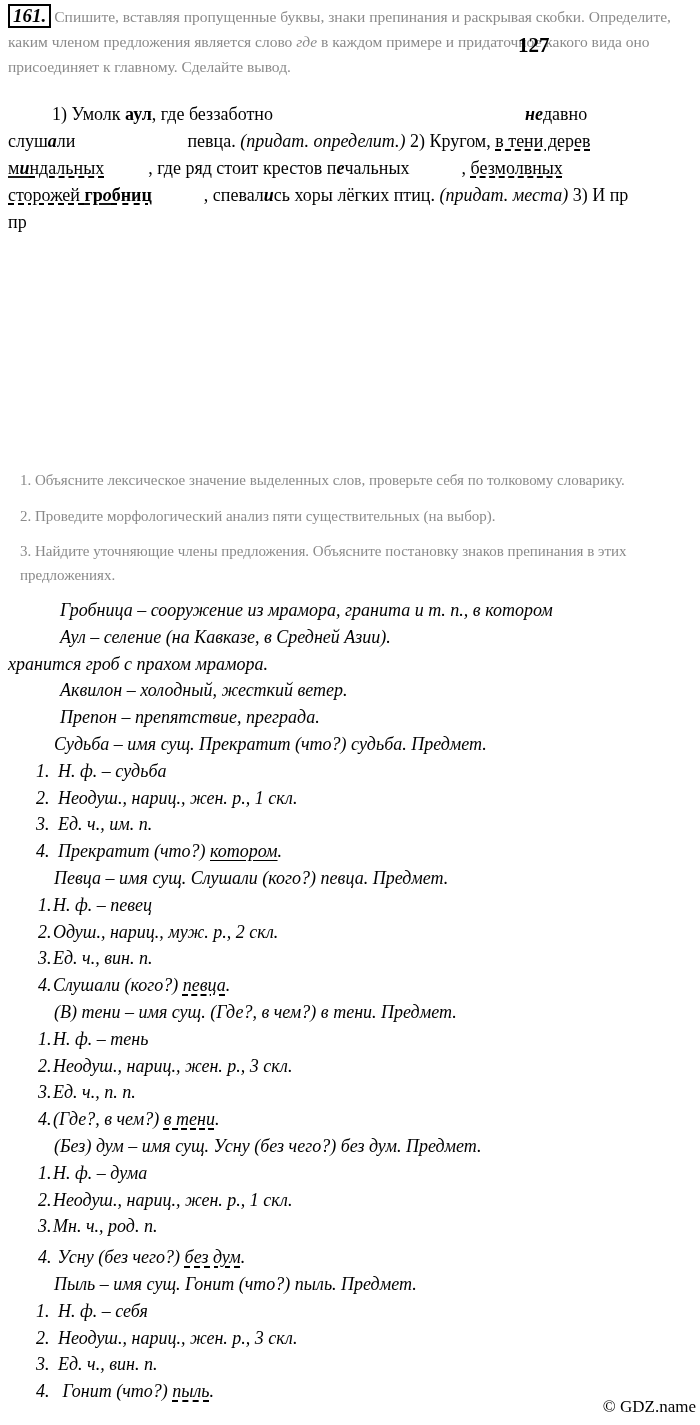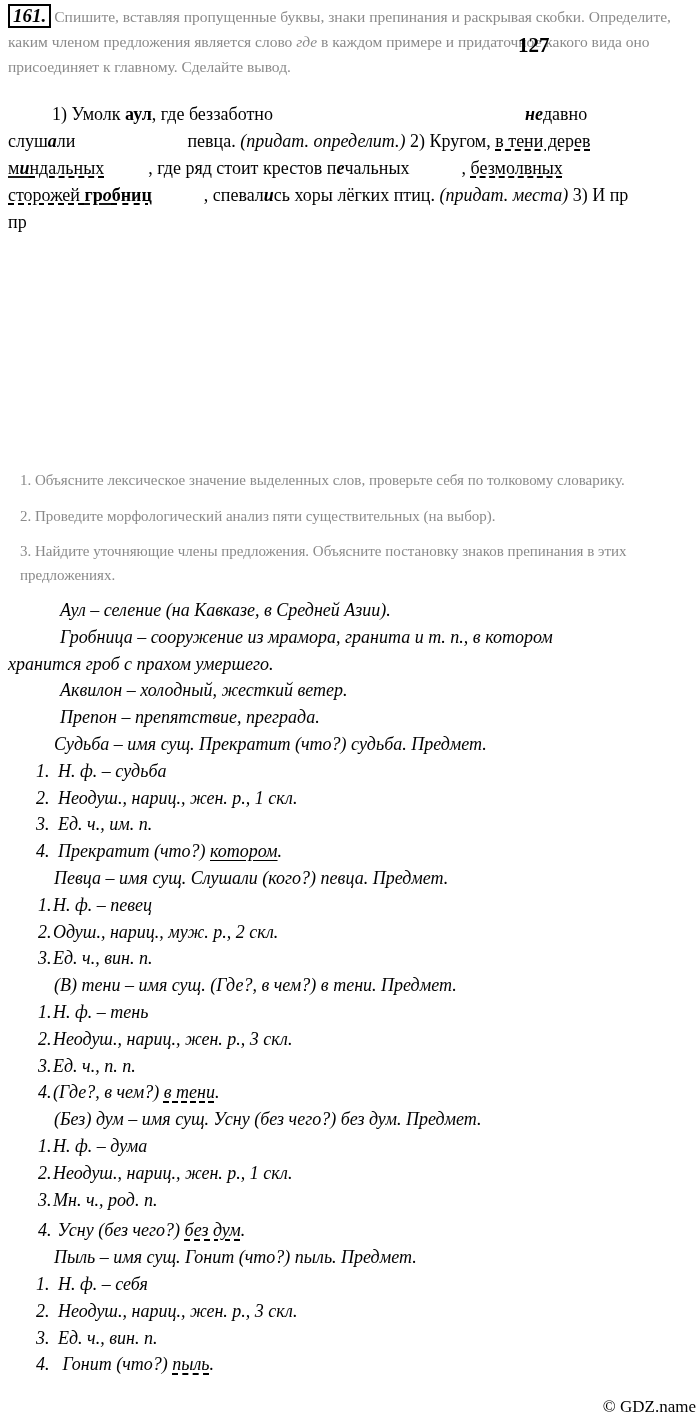--- a/index.html
+++ b/index.html
@@ -50,36 +50,37 @@
   <p><span>пр</span></p>
 </div>
 
 <div class="questions">
   <p>1. Объясните лексическое значение выделенных слов, проверьте себя по толковому словарику.</p>
   <p>2. Проведите морфологический анализ пяти существительных (на выбор).</p>
   <p>3. Найдите уточняющие члены предложения. Объясните постановку знаков препинания в этих предложениях.</p>
 </div>
 
 <div class="answers">
+  <p class="ind1">Гробница – сооружение из мрамора, гранита и т. п., в котором</p>
   <p class="ind1">Аул – селение (на Кавказе, в Средней Азии).</p>
-  <p class="ind1">Гробница – сооружение из мрамора, гранита и т. п., в котором</p>
-  <p>хранится гроб с прахом умершего.</p>
+  <p>хранится гроб с прахом мрамора.</p>
   <p class="ind1">Аквилон – холодный, жесткий ветер.</p>
   <p class="ind1">Препон – препятствие, преграда.</p>
 
   <p class="ind2">Судьба – имя сущ. Прекратит (что?) судьба. Предмет.</p>
   <p class="li"><span class="n">1.</span><span>Н. ф. – судьба</span></p>
   <p class="li"><span class="n">2.</span><span>Неодуш., нариц., жен. р., 1 скл.</span></p>
   <p class="li"><span class="n">3.</span><span>Ед. ч., им. п.</span></p>
   <p class="li"><span class="n">4.</span><span>Прекратит (что?) </span><span class="und">котором</span><span>.</span></p>
 
   <p class="ind2">Певца – имя сущ. Слушали (кого?) певца. Предмет.</p>
   <p class="li-b"><span class="n">1.</span><span>Н. ф. – певец</span></p>
   <p class="li-b"><span class="n">2.</span><span>Одуш., нариц., муж. р., 2 скл.</span></p>
   <p class="li-b"><span class="n">3.</span><span>Ед. ч., вин. п.</span></p>
+  <p class="li-b"><span class="n">4.</span><span>Слушали (кого?) </span><span class="und-d">певца</span><span>.</span></p>
 
   <p class="ind2">(В) тени – имя сущ. (Где?, в чем?) в тени. Предмет.</p>
   <p class="li-b"><span class="n">1.</span><span>Н. ф. – тень</span></p>
   <p class="li-b"><span class="n">2.</span><span>Неодуш., нариц., жен. р., 3 скл.</span></p>
   <p class="li-b"><span class="n">3.</span><span>Ед. ч., п. п.</span></p>
   <p class="li-b"><span class="n">4.</span><span>(Где?, в чем?) </span><span class="und-d">в тени</span><span>.</span></p>
 
   <p class="ind2">(Без) дум – имя сущ. Усну (без чего?) без дум. Предмет.</p>
   <p class="li-b"><span class="n">1.</span><span>Н. ф. – дума</span></p>
   <p class="li-b"><span class="n">2.</span><span>Неодуш., нариц., жен. р., 1 скл.</span></p>

